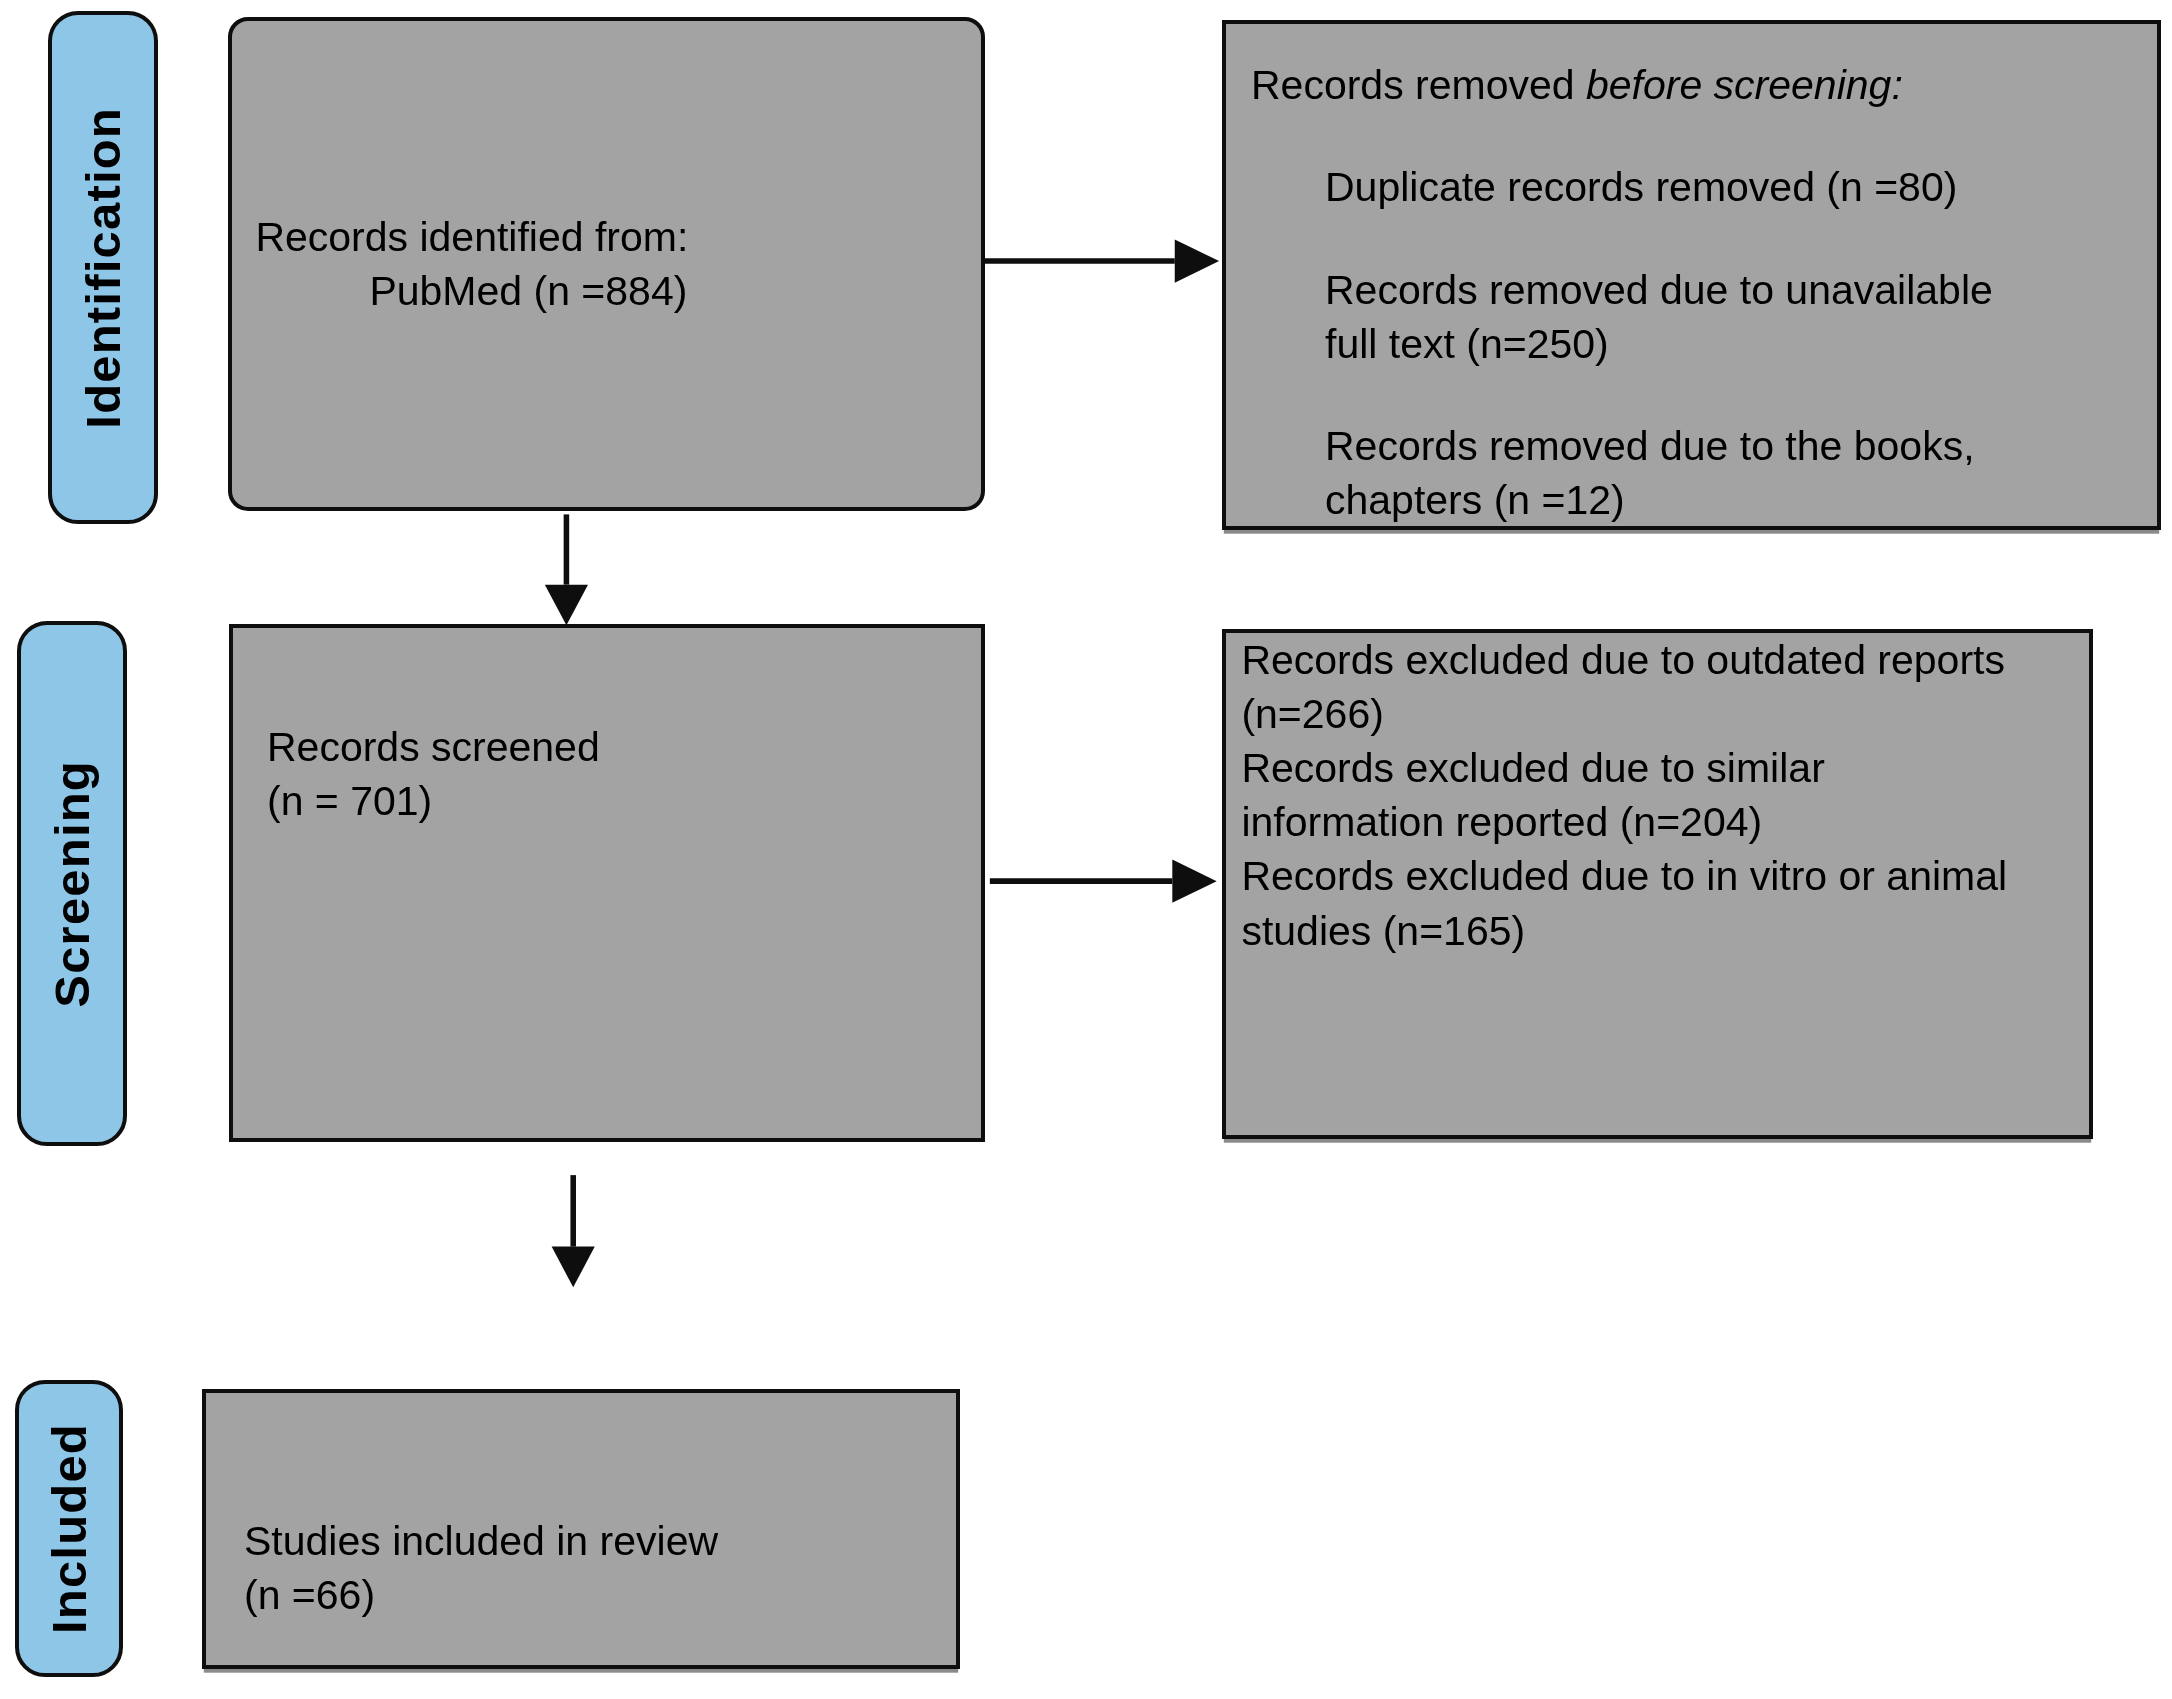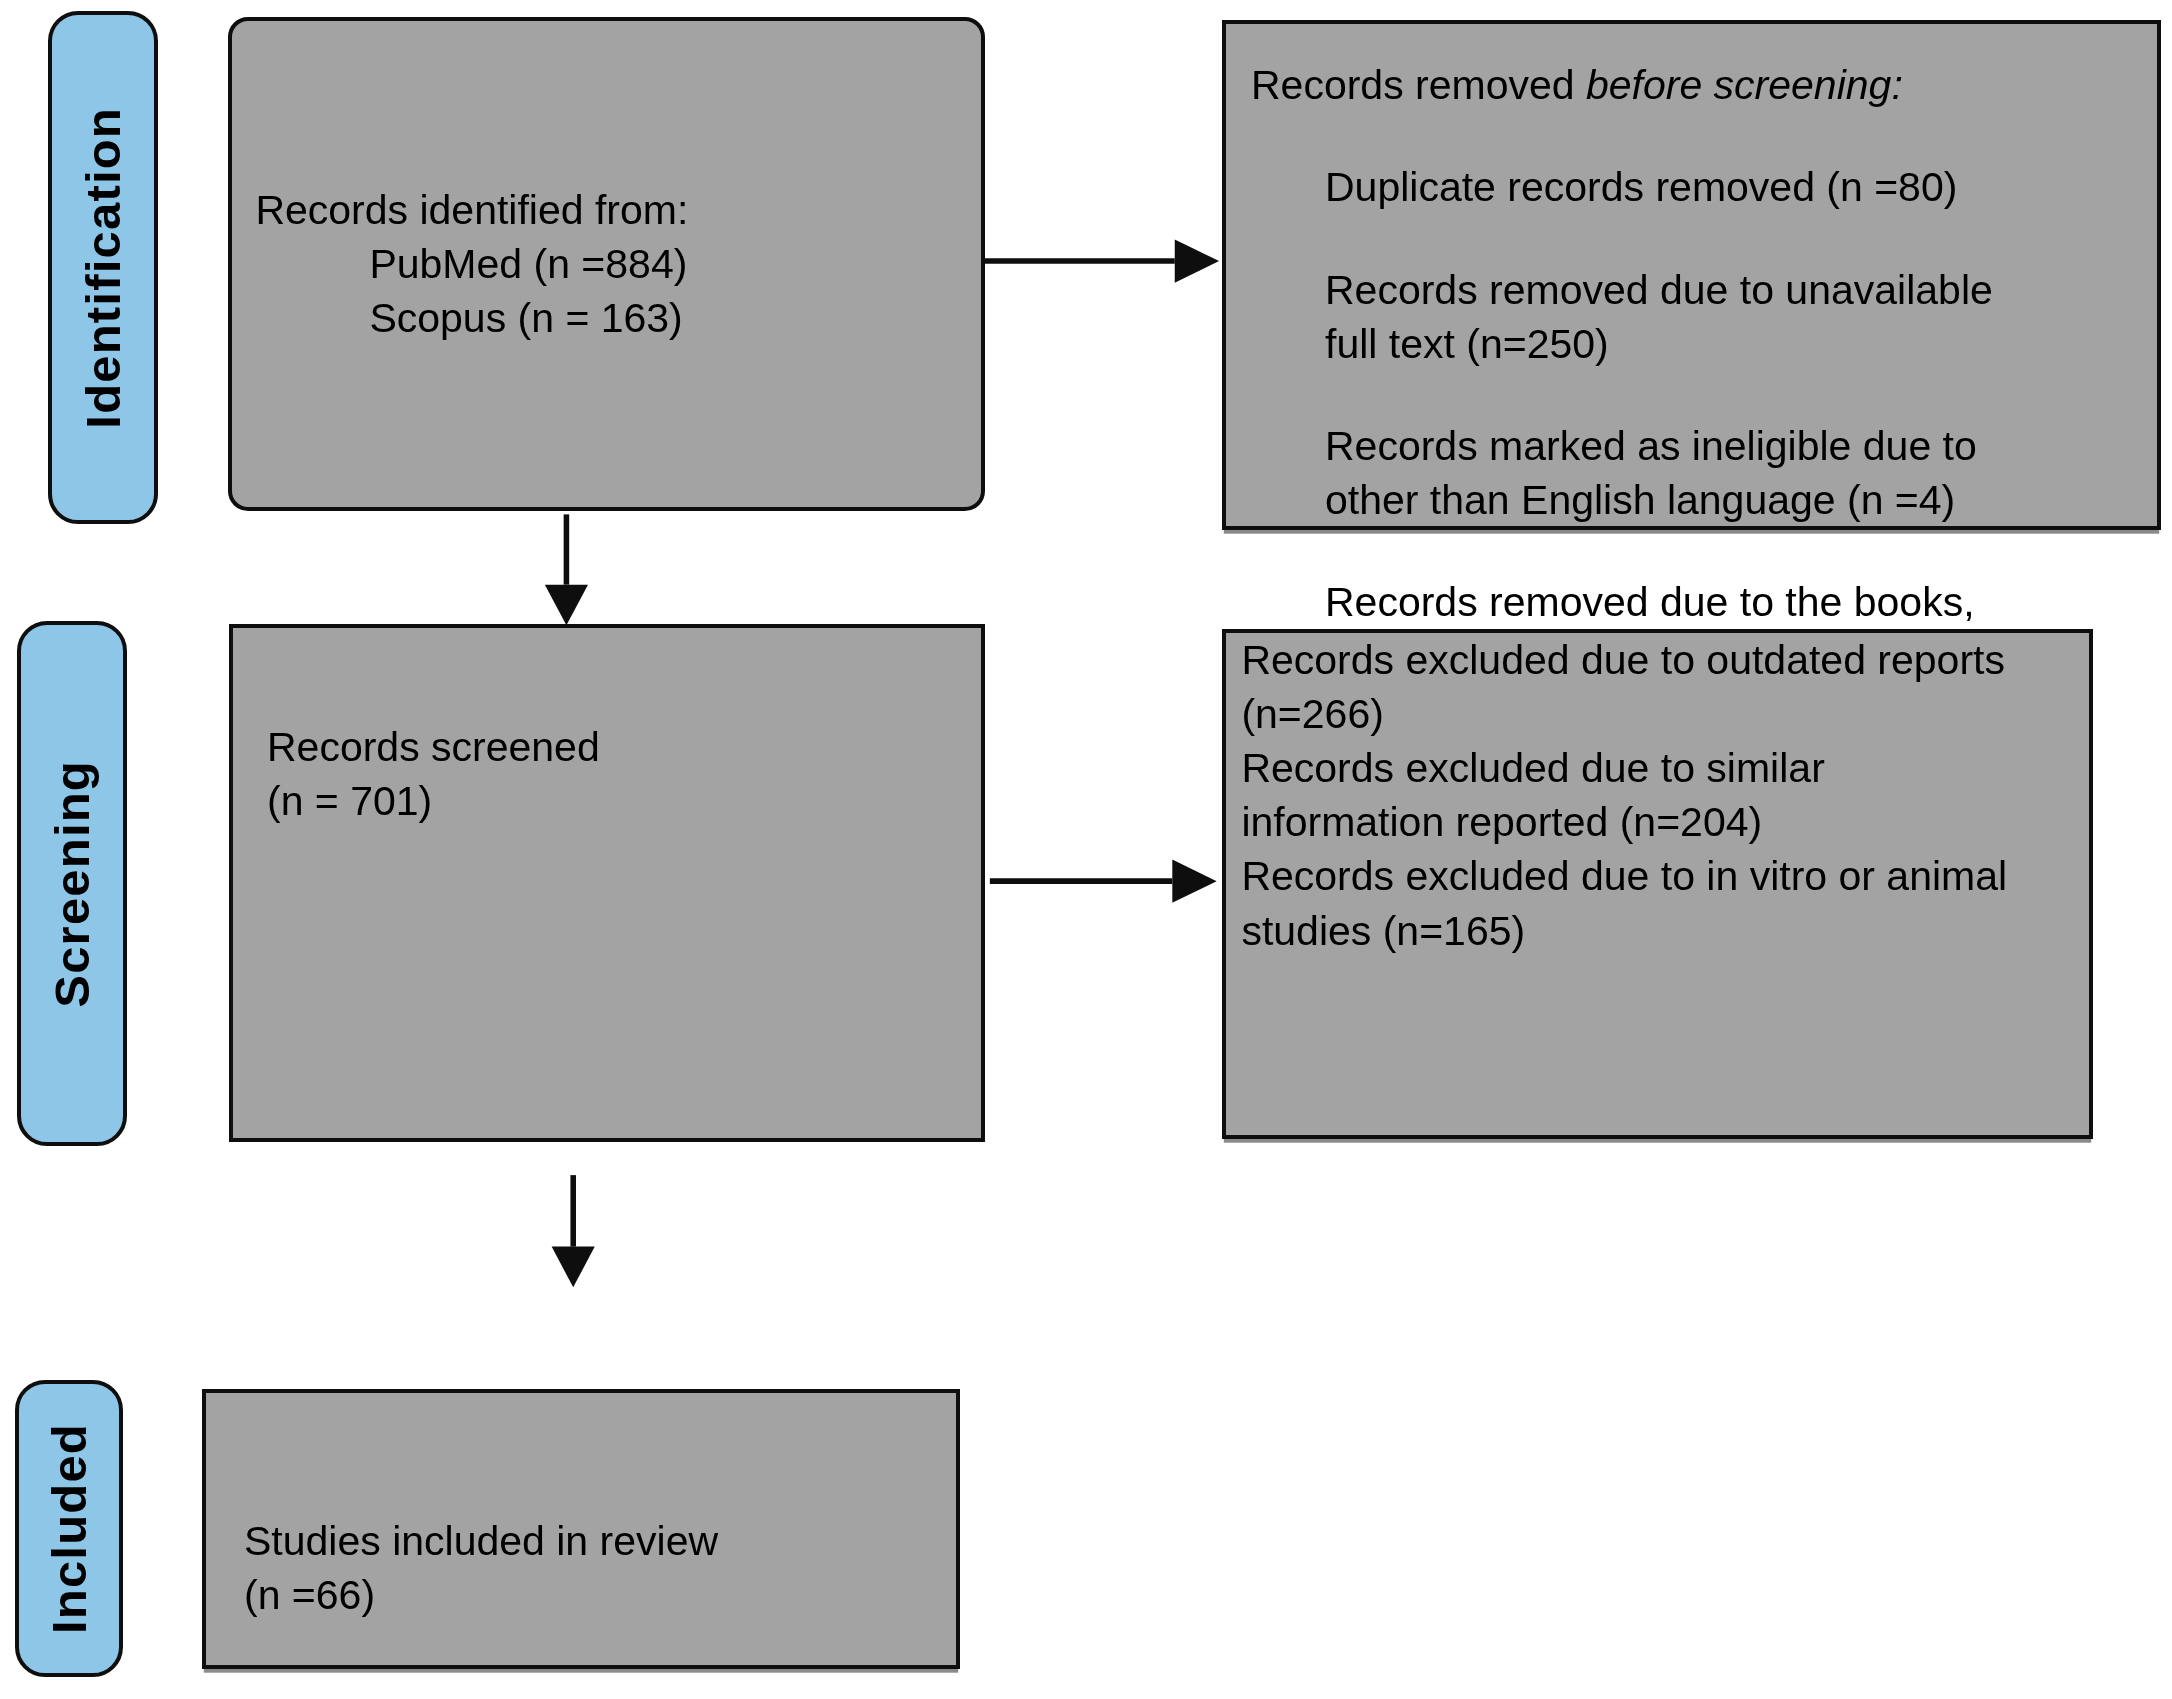--- a/index.html
+++ b/index.html
@@ -79,30 +79,27 @@
   <div class="stage stage-screening" style="background: rgb(142, 198, 232); border-color: rgb(14, 14, 14);">
     <span class="stage-text">Screening</span>
   </div>
   <div class="stage stage-included" style="background: rgb(142, 198, 232); border-color: rgb(14, 14, 14);">
     <span class="stage-text">Included</span>
   </div>
 
   <div class="box box-identified" style="border-color: rgb(14, 14, 14);">
     <div class="btext">Records identified from:</div>
     <div class="btext indent-a preline">PubMed (n =884)</div>
-    <div class="btext indent-a preline">Scopus (n = 163)</div>
   </div>
 
   <div class="box box-removed" style="border-color: rgb(14, 14, 14);">
     <div class="btext"><span>Records removed </span><span class="italic">before screening:</span></div>
     <div class="btext indent-b preline">Duplicate records removed (n =80)</div>
     <div class="btext indent-b preline">Records removed due to unavailable
 full text (n=250)</div>
-    <div class="btext indent-b preline">Records marked as ineligible due to
-other than English language (n =4)</div>
     <div class="btext indent-b preline">Records removed due to the books,
 chapters (n =12)</div>
   </div>
 
   <div class="box box-screened" style="border-color: rgb(14, 14, 14);">
     <div class="btext preline">Records screened
 (n = 701)</div>
   </div>
 
   <div class="box box-excluded" style="border-color: rgb(14, 14, 14);">

